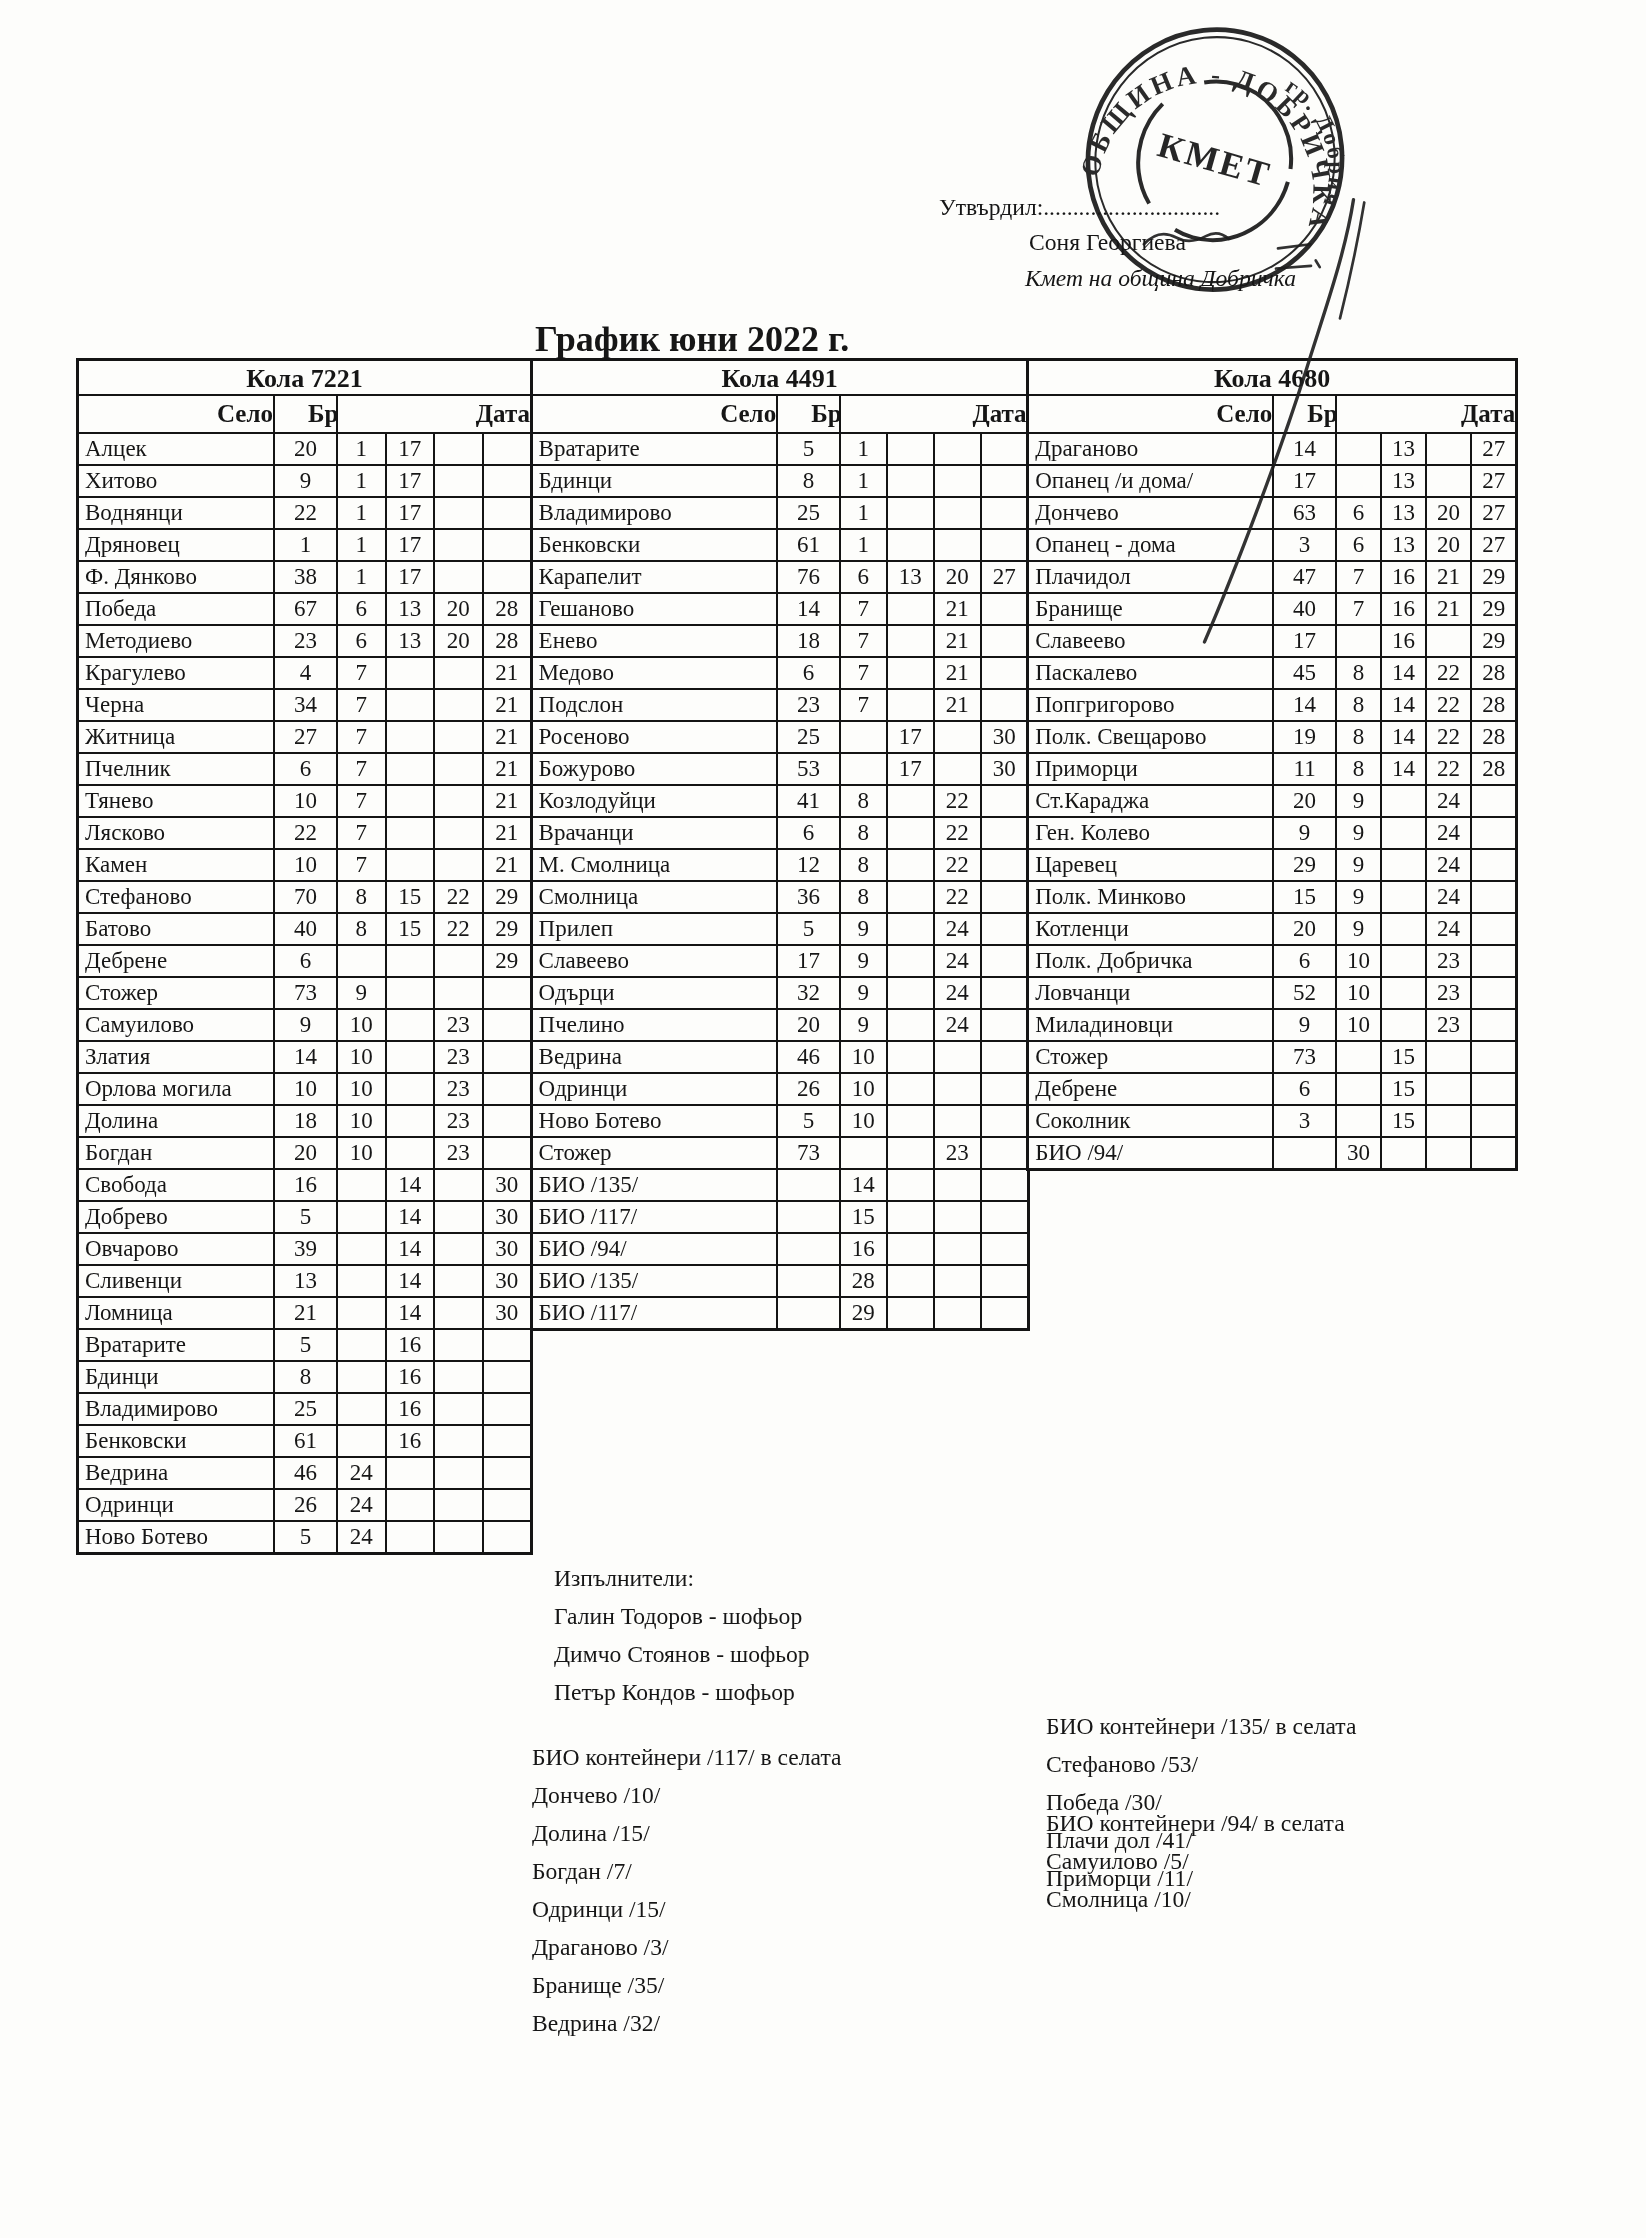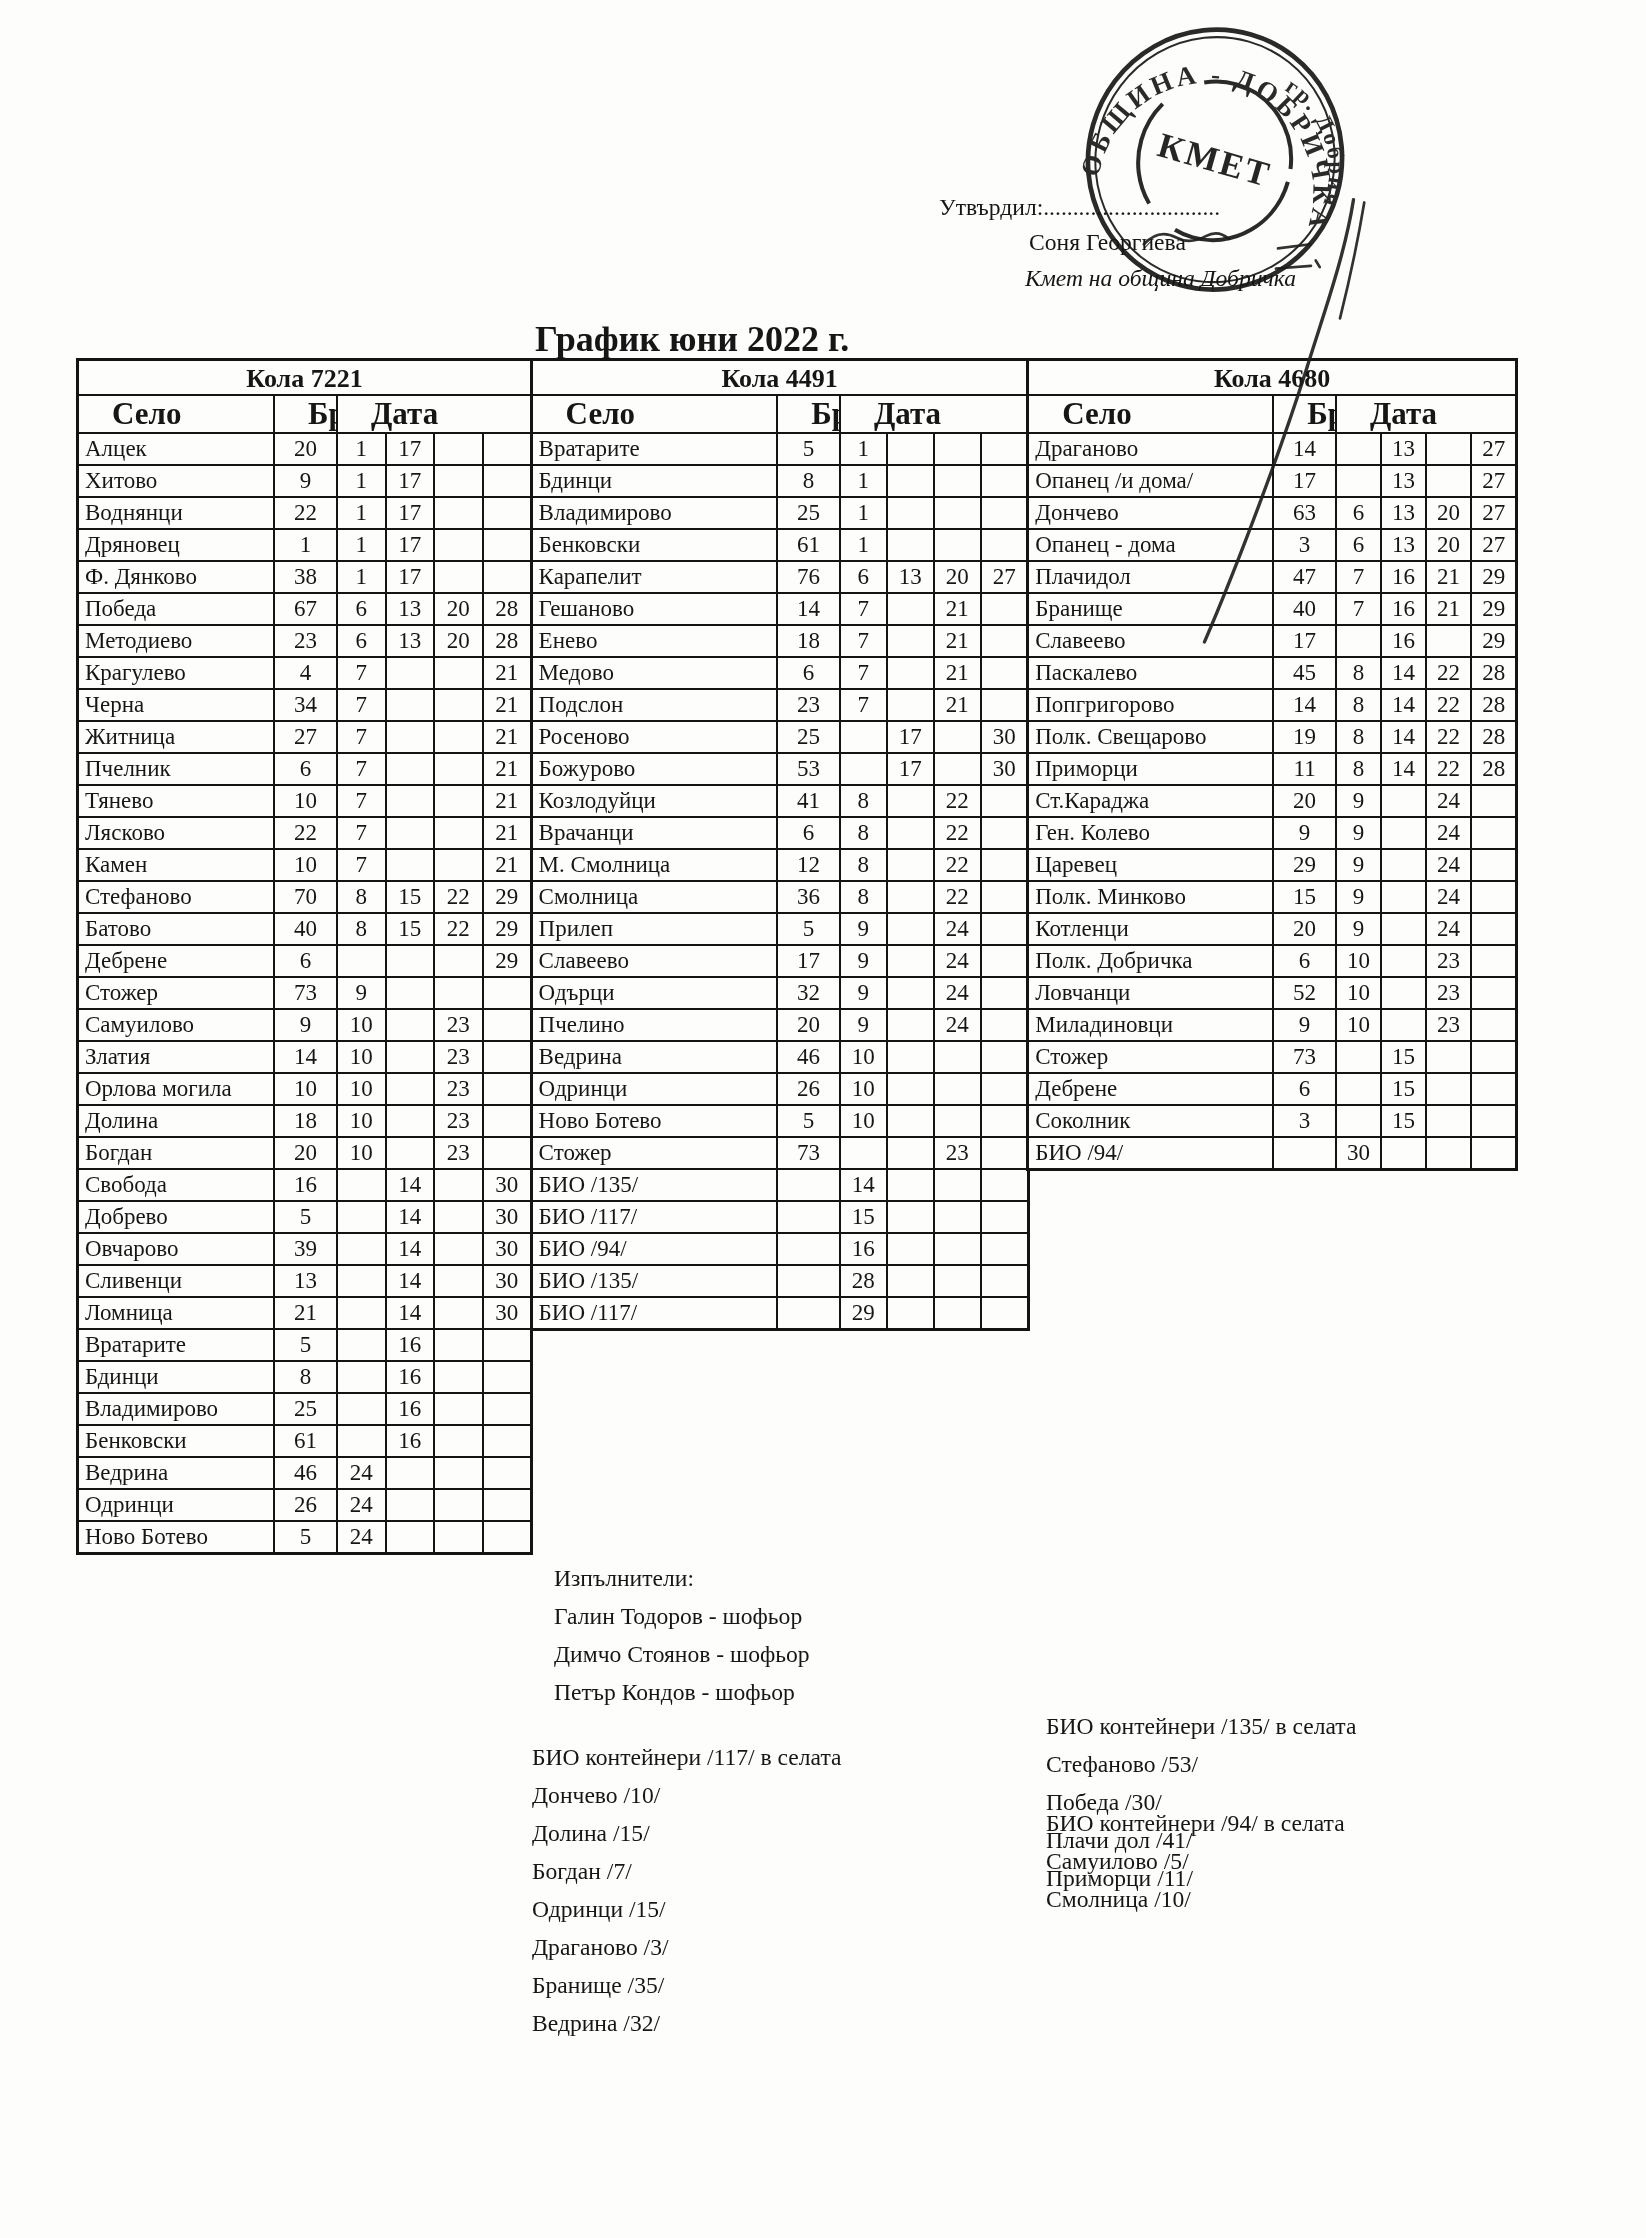--- a/index.html
+++ b/index.html
@@ -18,21 +18,21 @@
   #tables{position:absolute; left:76px; top:358px; display:flex; align-items:flex-start;}
   .vtable{border:3.4px solid #141414; background:#fdfdfb; box-sizing:border-box;}
   .vtable.t1,.vtable.t2{margin-left:-3.4px;}
   .t0{width:457px; --c1:43%;   --c2:14%;}
   .t1{width:500px; --c1:49.3%; --c2:12.7%;}
   .t2{width:492px; --c1:50%;   --c2:12.9%;}
   .ttitle{height:35px; line-height:35px; text-align:center; font-weight:bold; font-size:26px;
           border-bottom:2.7px solid #141414;}
   .hrow,.drow{display:grid; grid-template-columns:var(--c1) var(--c2) repeat(4,1fr);}
   .hrow{border-bottom:2px solid #141414; height:36px; line-height:36px;}
-  .hrow .cell{font-weight:bold; font-size:31px; text-align:left;padding-left:33px;}
+  .hrow .cell{font-weight:bold; font-size:25px; text-align:right;padding-left:33px;}
   .hrow .dspan{grid-column:3 / span 4;}
   .drow{height:30px; line-height:30px;}
   .drow + .drow{border-top:2px solid #141414;}
   .cell{box-sizing:border-box; overflow:hidden; white-space:nowrap;}
   .cell + .cell{border-left:2px solid #141414;}
   .drow .v{font-size:23px; padding-left:6px;}
   .drow .n{font-size:23px; text-align:center;}
   
   .tblock{position:absolute; font-size:23.6px; line-height:38px; white-space:nowrap;}
   #performers{left:554px; top:1559px;}

